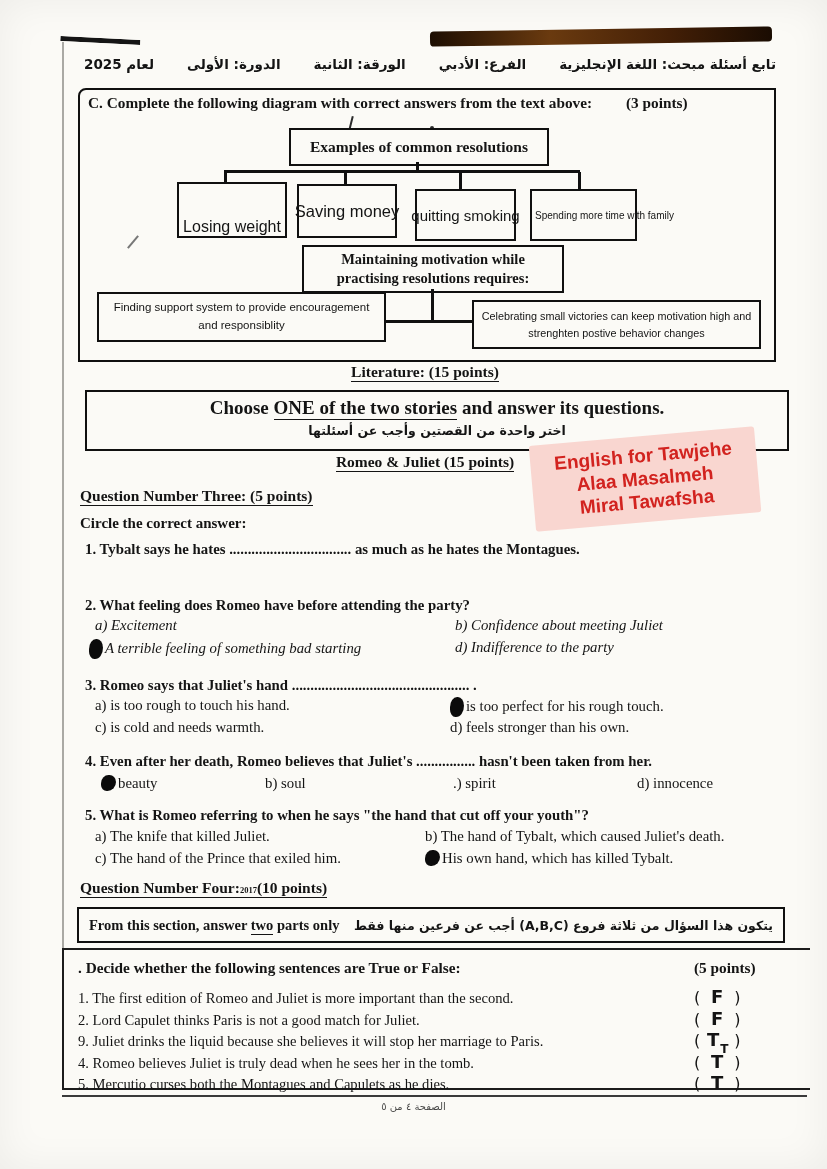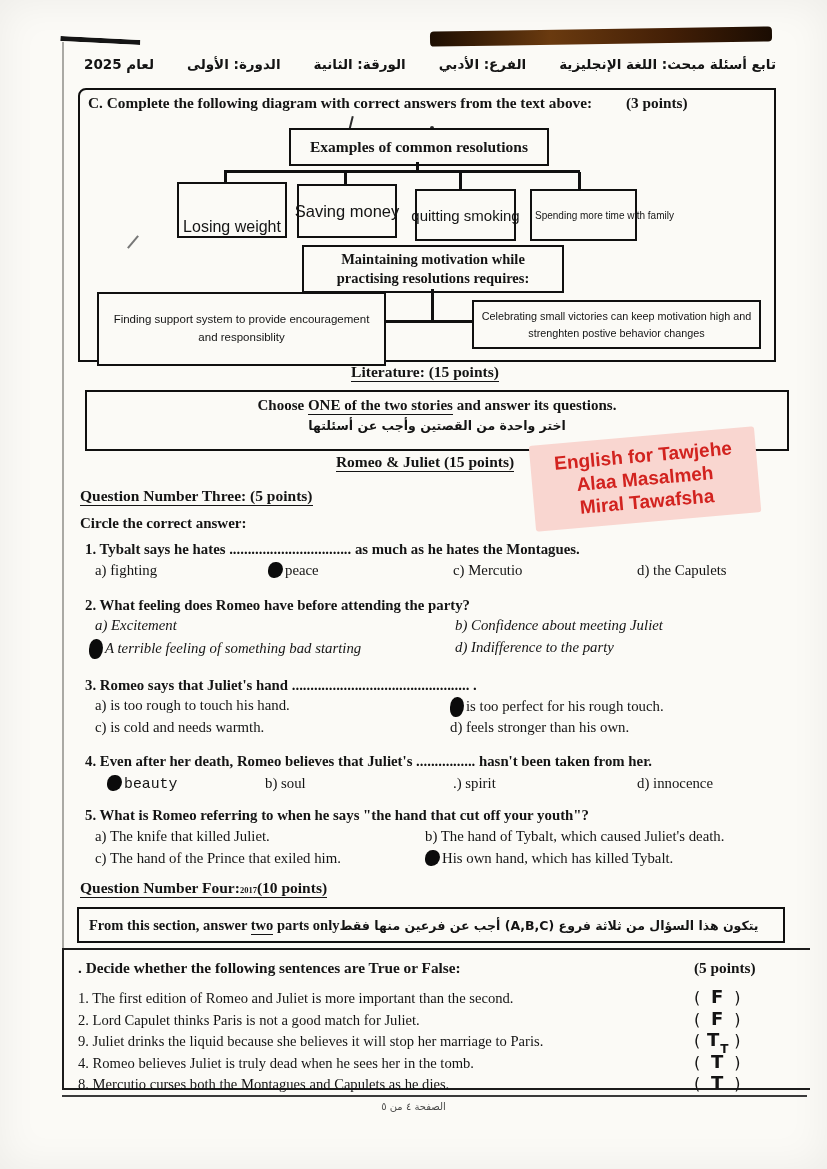--- a/index.html
+++ b/index.html
@@ -85,34 +85,34 @@
       <span>practising resolutions requires:</span>
     </div>
 
     <div class="box sans" style="left:450px;top:99px;width:100px;height:48px;font-size:10px;white-space:nowrap;
                 overflow:visible;justify-content:flex-start;padding-left:3px;">
       <span>Spending more time with family</span>
     </div>
     <div class="ln" style="left:351px;top:199px;width:2.5px;height:33px;"></div>
     <div class="ln" style="left:294px;top:230px;width:98px;height:2.5px;"></div>
 
-    <div class="box sans" style="left:17px;top:202px;width:277px;height:46px;font-size:11.5px;line-height:1.55;padding:12px 4px;">
+    <div class="box sans" style="left:17px;top:202px;width:277px;height:46px;font-size:11.5px;line-height:1.55;padding:0 4px;">
       <span>Finding support system to provide  encouragement and responsiblity</span>
     </div>
     <div class="box sans" style="left:392px;top:210px;width:277px;height:45px;font-size:10.8px;line-height:1.55;padding:0 4px;">
       <span>Celebrating small victories can keep motivation high and strenghten postive behavior changes</span>
     </div>
   </div>
 
   <div class="abs b" style="left:78px;top:363px;width:694px;text-align:center;font-size:15.5px;">
     <span class="u">Literature: (15 points)</span>
   </div>
 
   <div class="abs" style="left:85px;top:390px;width:700px;height:57px;border:2.5px solid #101010;text-align:center;">
-    <div class="b" style="margin-top:5px;font-size:15px;">
+    <div class="b" style="margin-top:5px;font-size:19px;">
       <span>Choose </span><span class="u">ONE of the two stories</span><span> and answer its questions.</span>
     </div>
     <div class="ar b" style="margin-top:4px;font-size:12.5px;direction:rtl;">اختر واحدة من القصتين وأجب عن أسئلتها</div>
   </div>
 
   <div class="abs b" style="left:78px;top:453px;width:694px;text-align:center;font-size:15.5px;">
     <span class="u">Romeo &amp; Juliet (15 points)</span>
   </div>
 
   <div class="abs sans b" style="left: 532px; top: 436px; width: 214px; transform: rotate(-5deg); text-align: center; padding: 8px 6px; font-size: 19px; line-height: 1.22; border-radius: 3px; z-index: 5; background: rgb(249, 214, 208); color: rgb(210, 35, 31);">
@@ -121,26 +121,20 @@
     <div style="white-space:nowrap;">Miral Tawafsha</div>
   </div>
 
   <div class="abs b" style="left:80px;top:487px;font-size:15.5px;">
     <span class="u">Question Number Three: (5 points)</span>
   </div>
   <div class="abs b" style="left:80px;top:515px;font-size:15px;">Circle the correct answer:</div>
 
   <div class="qblock" style="top:541px;">
     <div class="stem">1. Tybalt says he hates ................................. as much as he hates the Montagues.</div>
-    <div class="optrow" style="height:26px;">
-      <span class="opt" style="left:10px;top:4px;"><span>a) fighting</span></span>
-      <span class="opt" style="left:183px;top:4px;"><span class="blob"></span><span>peace</span></span>
-      <span class="opt" style="left:368px;top:4px;"><span>c) Mercutio</span></span>
-      <span class="opt" style="left:552px;top:4px;"><span>d) the Capulets</span></span>
-    </div>
   </div>
 
   <div class="qblock" style="top:597px;">
     <div class="stem">2. What feeling does Romeo have before attending the party?</div>
     <div class="optrow" style="height:46px;font-style:italic;">
       <span class="opt" style="left:10px;top:3px;"><span>a) Excitement</span></span>
       <span class="opt" style="left:370px;top:3px;"><span>b) Confidence about meeting Juliet</span></span>
       <span class="opt" style="left:4px;top:25px;"><span class="blob tall"></span><span>A terrible feeling of something bad starting</span></span>
       <span class="opt" style="left:370px;top:25px;"><span>d) Indifference to the party</span></span>
     </div>
@@ -152,21 +146,21 @@
       <span class="opt" style="left:10px;top:3px;"><span>a) is too rough to touch his hand.</span></span>
       <span class="opt" style="left:365px;top:3px;"><span class="blob tall"></span><span>is too perfect for his rough touch.</span></span>
       <span class="opt" style="left:10px;top:25px;"><span>c) is cold and needs warmth.</span></span>
       <span class="opt" style="left:365px;top:25px;"><span>d) feels stronger than his own.</span></span>
     </div>
   </div>
 
   <div class="qblock" style="top:753px;">
     <div class="stem">4.  Even after her death, Romeo believes that  Juliet's ................ hasn't been taken from her.</div>
     <div class="optrow" style="height:26px;">
-      <span class="opt" style="left:22px;top:5px;font-family:Liberation Mono, monospace;"><span class="blob"></span><span>beauty</span></span>
+      <span class="opt" style="left:16px;top:5px;"><span class="blob"></span><span>beauty</span></span>
       <span class="opt" style="left:180px;top:5px;"><span>b) soul</span></span>
       <span class="opt" style="left:368px;top:5px;"><span>.) spirit</span></span>
       <span class="opt" style="left:552px;top:5px;"><span>d) innocence</span></span>
     </div>
   </div>
 
   <div class="qblock" style="top:807px;">
     <div class="stem">5. What is Romeo referring to when he says "the hand that cut off your youth"?</div>
     <div class="optrow" style="height:46px;">
       <span class="opt" style="left:10px;top:4px;"><span>a) The knife that killed Juliet.</span></span>
@@ -174,34 +168,34 @@
       <span class="opt" style="left:10px;top:26px;"><span>c) The hand of the Prince that exiled him.</span></span>
       <span class="opt" style="left:340px;top:26px;"><span class="blob"></span><span>His own hand, which has killed Tybalt.</span></span>
     </div>
   </div>
 
   <div class="abs b" style="left:80px;top:879px;font-size:15.5px;">
     <span class="u"><span>Question Number Four:</span><span style="font-size:8.5px;">2017</span><span>(10 points)</span></span>
   </div>
 
   <div class="abs" style="left:77px;top:907px;width:708px;height:36px;border:2.5px solid #101010;
-              display:flex;align-items:center;justify-content:flex-start;padding:0 10px;box-sizing:border-box;">
+              display:flex;align-items:center;justify-content:space-between;padding:0 10px;box-sizing:border-box;">
     <span class="b" style="font-size:14.5px;white-space:nowrap;"><span>From this section, answer </span><span class="u">two</span><span> parts only</span></span>
     <span class="ar b" style="font-size:12.5px;direction:rtl;white-space:nowrap;">يتكون هذا السؤال من ثلاثة فروع (A,B,C) أجب عن فرعين منها فقط</span>
   </div>
 
   <div class="abs" style="left:62px;top:948px;width:748px;height:142px;border:2.5px solid #1c1c1c;border-right:none;box-sizing:border-box;">
     <div class="abs b" style="left:14px;top:9px;font-size:15.3px;">. Decide whether the following sentences are True or False:</div>
     <div class="abs b" style="left:630px;top:9px;font-size:15.3px;">(5 points)</div>
 
     <div class="tf-row" style="top:40px;">1. The first edition of Romeo and Juliet is more important than the second.</div>
     <div class="tf-row" style="top:62px;">2. Lord Capulet thinks Paris is not a good match for Juliet.</div>
     <div class="tf-row" style="top:83px;">9. Juliet drinks the liquid because she believes it will stop her marriage to Paris.</div>
     <div class="tf-row" style="top:105px;">4. Romeo believes Juliet is truly dead when he sees her in the tomb.</div>
-    <div class="tf-row" style="top:126px;">8. Mercutio curses both the Montagues and Capulets as he dies.</div>
+    <div class="tf-row" style="top:126px;">5. Mercutio curses both the Montagues and Capulets as he dies.</div>
 
     <div class="tf-ans" style="left:630px;top:36px;"><span class="paren">(</span><span class="tf-letter">F</span><span class="paren">)</span></div>
     <div class="tf-ans" style="left:630px;top:58px;"><span class="paren">(</span><span class="tf-letter">F</span><span class="paren">)</span></div>
     <div class="tf-ans" style="left:630px;top:79px;"><span class="paren">(</span><span class="tf-letter"><span>T</span><span style="font-size:12px;position:relative;top:7px;left:1px;">T</span></span><span class="paren">)</span></div>
     <div class="tf-ans" style="left:630px;top:101px;"><span class="paren">(</span><span class="tf-letter">T</span><span class="paren">)</span></div>
     <div class="tf-ans" style="left:630px;top:122px;"><span class="paren">(</span><span class="tf-letter">T</span><span class="paren">)</span></div>
   </div>
 
   <div class="ln" style="left:62px;top:1095px;width:745px;height:1.5px;background:#3a3a3a;"></div>
 

